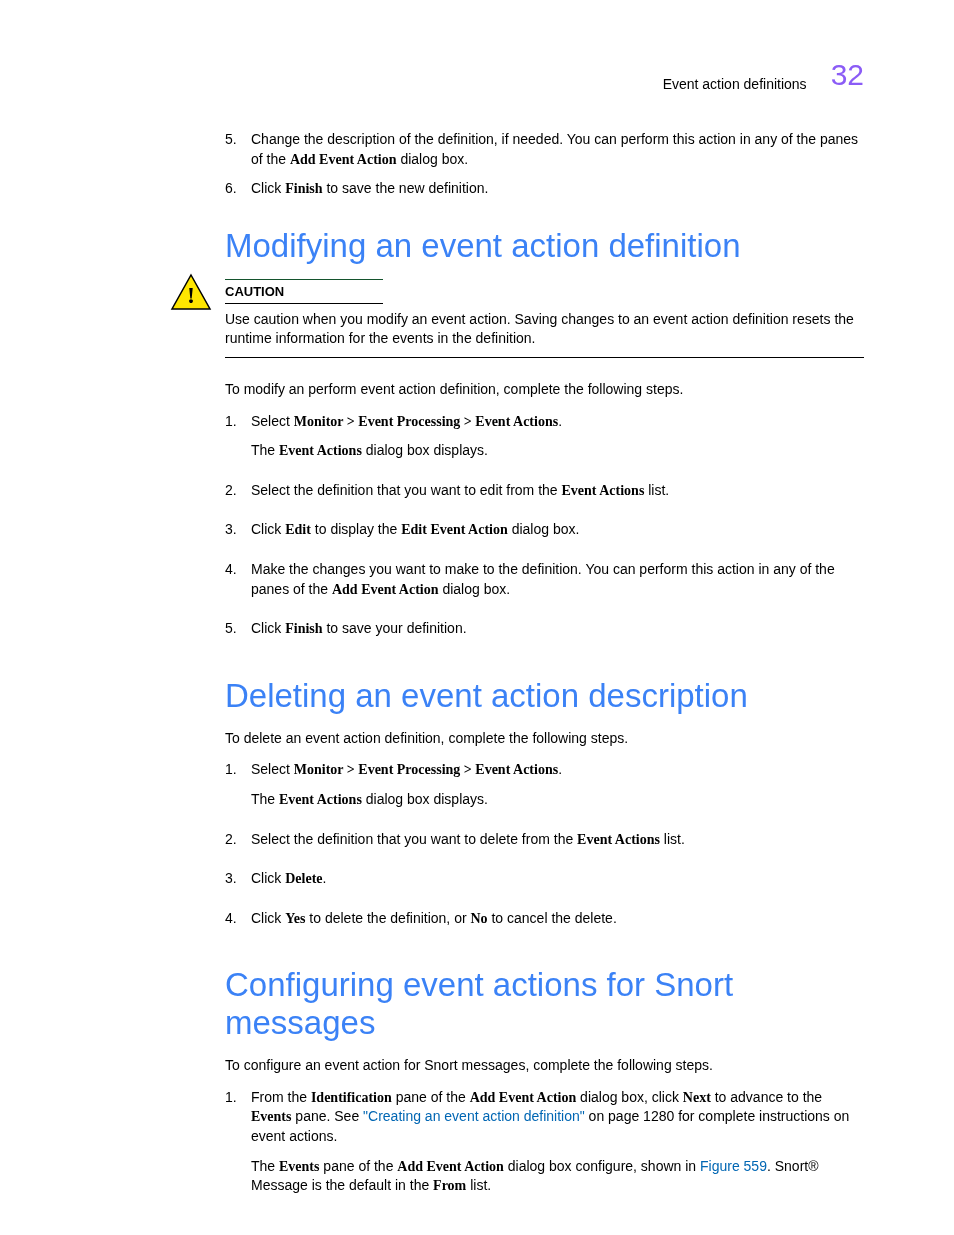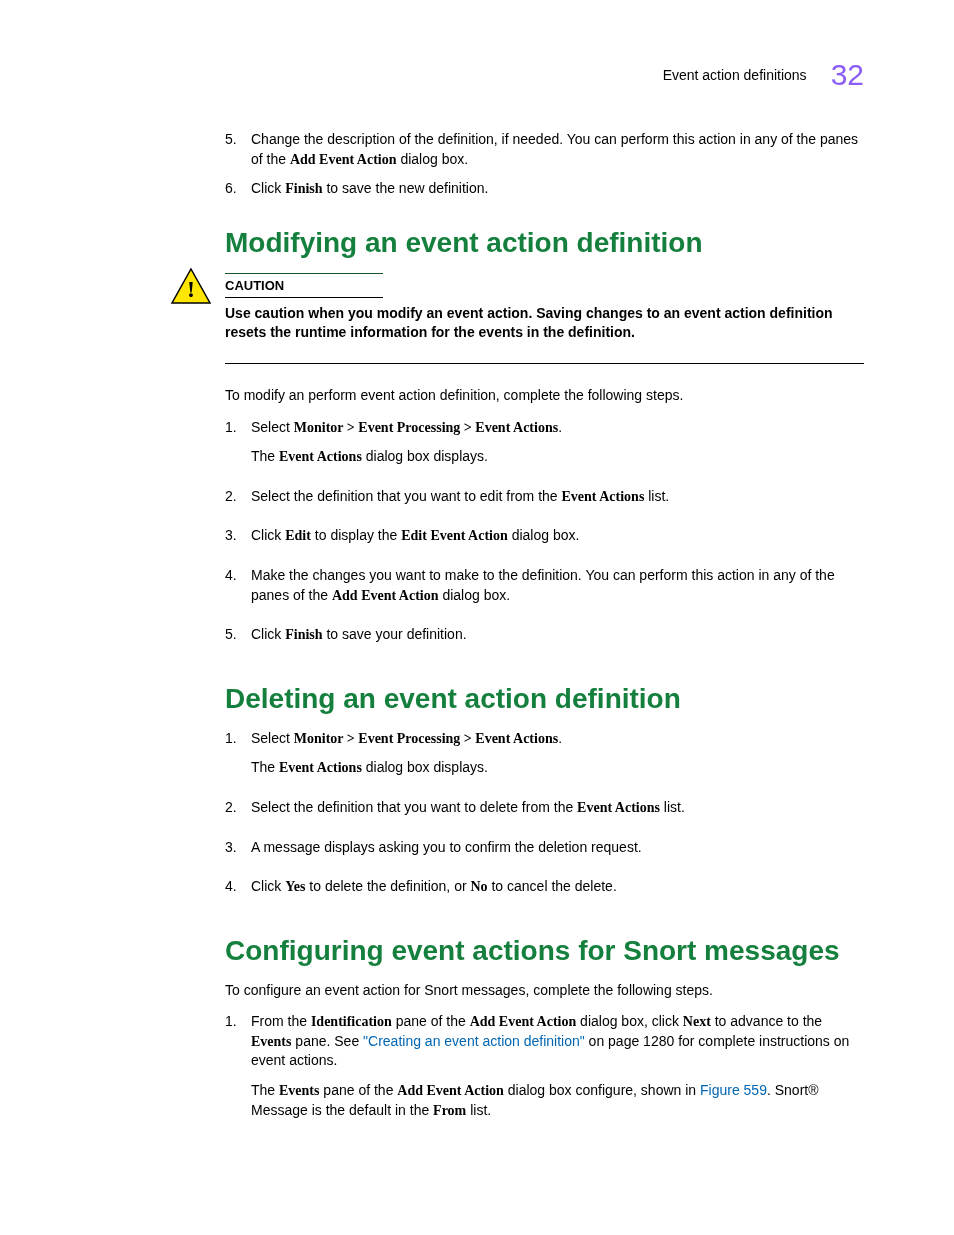--- a/index.html
+++ b/index.html
@@ -15,21 +15,21 @@
   }
   .page {
     padding: 60px 90px 60px 170px;
     position: relative;
   }
   .header-right {
     position: absolute;
     top: 58px;
     right: 90px;
     display: flex;
-    align-items: center;
+    align-items: flex-end;
     gap: 24px;
   }
   .header-label {
     font-size: 14px;
     color: #000;
   }
   .chapter-num {
     font-family: "Helvetica Neue", Arial, sans-serif;
     font-weight: 400;
     font-size: 30px;
@@ -55,24 +55,24 @@
   }
   ol.steps > li .body {
     flex: 1;
   }
   ol.steps p {
     margin: 0 0 10px 0;
   }
   h2.section {
     font-family: "Helvetica Neue Condensed", "Arial Narrow", Arial, sans-serif;
     font-stretch: condensed;
-    font-weight: 700;
-    font-size: 28px;
+    font-weight: 400;
+    font-size: 33px;
     margin: 28px 0 14px 0;
-    color: #15803d;
+    color: #3b82f6;
   }
   .caution-block {
     margin-top: 0px;
     margin-bottom: 22px;
     position: relative;
   }
   .caution-icon {
     position: absolute;
     left: -55px;
     top: -6px;
@@ -83,24 +83,24 @@
     font-weight: bold;
     font-size: 13px;
     border-top: 1px solid #14532d;
     border-bottom: 1px solid #000;
     display: inline-block;
     padding: 4px 0;
     margin-bottom: 6px;
     width: 158px;
   }
   .caution-text {
-    font-weight: bold;
+    font-weight: normal;
     line-height: 1.4;
     border-bottom: 1px solid #000;
-    padding-bottom: 20px;
+    padding-bottom: 8px;
     display: inline-block;
   }
   .intro {
     margin-bottom: 12px;
     line-height: 1.4;
   }
   .b { font-weight: bold; font-family: Liberation Serif, serif; }
   .link { color: #0066b3; }
   .step-sub {
     margin-top: 8px;
@@ -173,39 +173,40 @@
           </span>
         </li>
         <li>
           <span class="num">5.</span>
           <span class="body">
             <p><span>Click </span><span class="b">Finish</span><span> to save your definition.</span></p>
           </span>
         </li>
       </ol>
 
-    <h2 class="section">Deleting an event action definition</h2>
+    <h2 class="section">Deleting an event action description</h2>
+    <p class="intro">To delete an event action definition, complete the following steps.</p>
     <ol class="steps" id="sec2-steps">
         <li>
           <span class="num">1.</span>
           <span class="body">
             <p><span>Select </span><span class="b">Monitor &gt; Event Processing &gt; Event Actions</span><span>.</span></p>
             <p class="step-sub"><span>The </span><span class="b">Event Actions</span><span> dialog box displays.</span></p>
           </span>
         </li>
         <li>
           <span class="num">2.</span>
           <span class="body">
             <p><span>Select the definition that you want to delete from the </span><span class="b">Event Actions</span><span> list.</span></p>
           </span>
         </li>
         <li>
           <span class="num">3.</span>
           <span class="body">
-            <p class="step-sub"><span>A message displays asking you to confirm the deletion request.</span></p>
+            <p><span>Click </span><span class="b">Delete</span><span>.</span></p>
           </span>
         </li>
         <li>
           <span class="num">4.</span>
           <span class="body">
             <p><span>Click </span><span class="b">Yes</span><span> to delete the definition, or </span><span class="b">No</span><span> to cancel the delete.</span></p>
           </span>
         </li>
       </ol>
 

